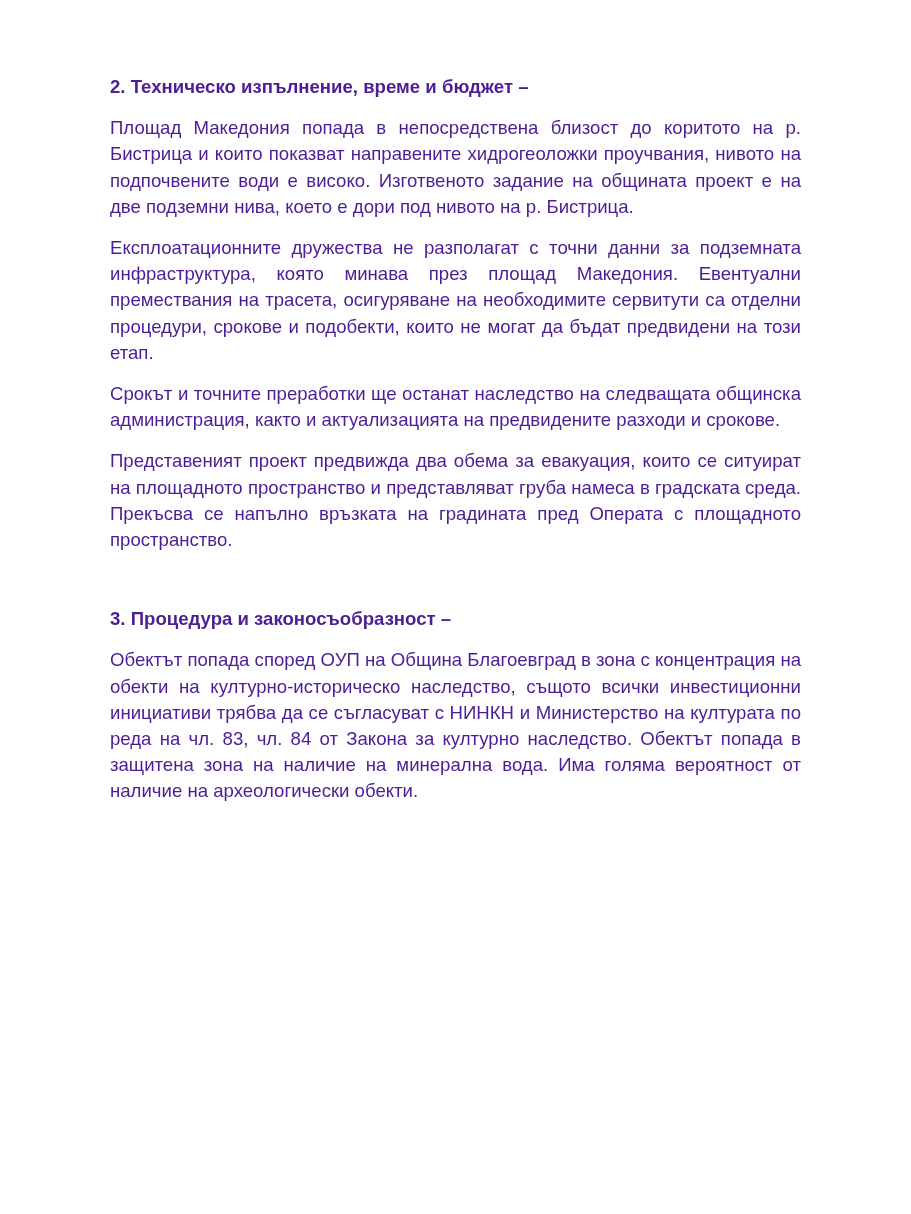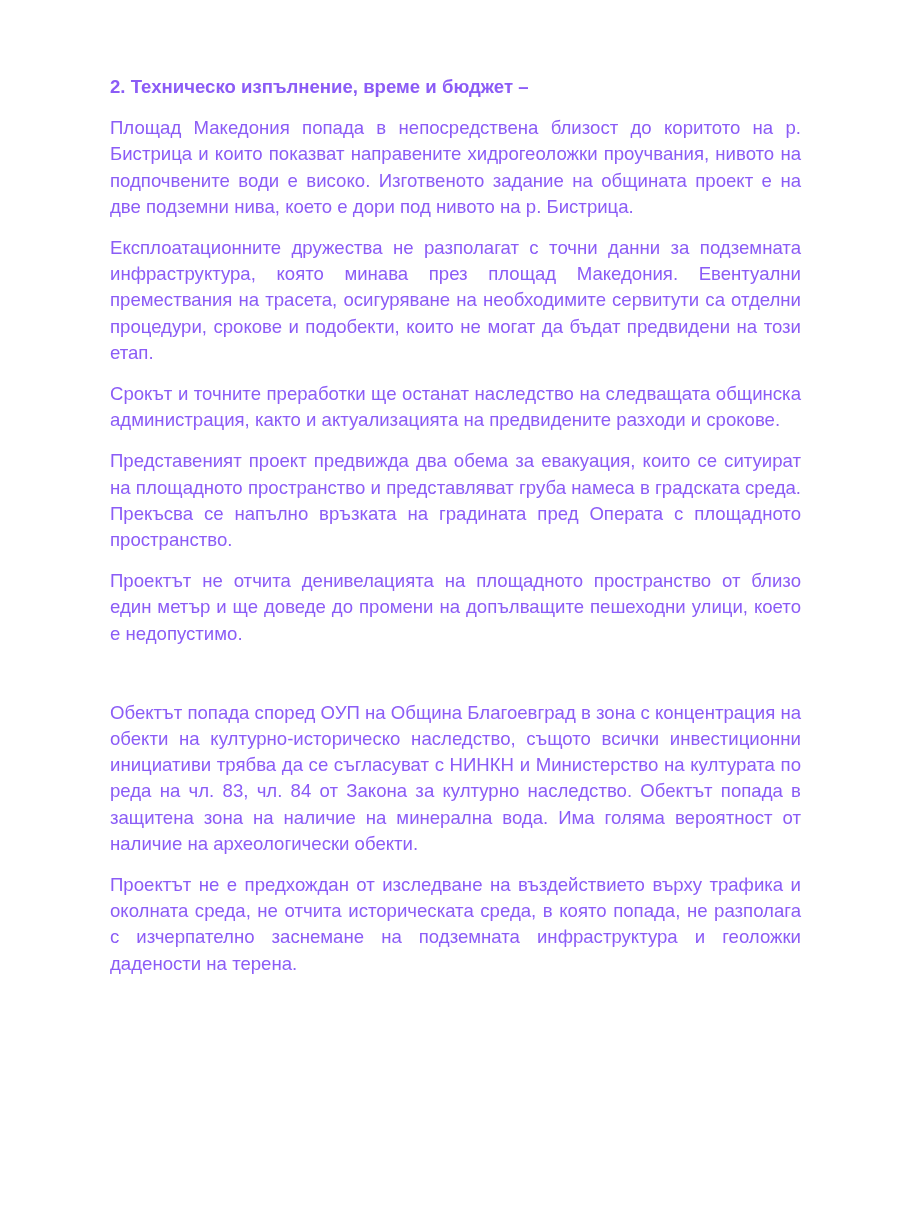--- a/index.html
+++ b/index.html
@@ -1,37 +1,36 @@
 <!DOCTYPE html>
 <html><head>
 <meta charset="utf-8">
 <style>
   html, body { margin: 0; padding: 0; background: #ffffff; }
   body { width: 911px; height: 1214px; position: relative; overflow: hidden; }
   .page {
     position: absolute; left: 110px; top: 74px; width: 691px;
     font-family: "Liberation Sans", sans-serif;
-    color: #8b5cf6;
+    color: #4c1d95;
     font-size: 18.6px;
     line-height: 26.2px;
   }
   .heading { font-weight: bold; margin: 0 0 15px 0; font-size: 18.6px; }
   .para { margin: 0 0 15px 0; text-align: justify; }
   .section-gap { height: 38px; }
 </style>
 </head>
 <body>
 
 <div class="page">
   <section>
     <p class="heading">2. Техническо изпълнение, време и бюджет –</p>
     <p class="para">Площад Македония попада в непосредствена близост до коритото на р. Бистрица и които показват направените хидрогеоложки проучвания, нивото на подпочвените води е високо. Изготвеното задание на общината проект е на две подземни нива, което е дори под нивото на р. Бистрица.</p>
     <p class="para">Експлоатационните дружества не разполагат с точни данни за подземната инфраструктура, която минава през площад Македония. Евентуални премествания на трасета, осигуряване на необходимите сервитути са отделни процедури, срокове и подобекти, които не могат да бъдат предвидени на този етап.</p>
     <p class="para">Срокът и точните преработки ще останат наследство на следващата общинска администрация, както и актуализацията на предвидените разходи и срокове.</p>
     <p class="para">Представеният проект предвижда два обема за евакуация, които се ситуират на площадното пространство и представляват груба намеса в градската среда. Прекъсва се напълно връзката на градината пред Операта с площадното пространство.</p>
-    <p class="para">Проектът не отчита денивелацията на площадното пространство от близо един метър и ще доведе до промени на допълващите пешеходни улици, което е недопустимо.</p>
   </section>
   <div class="section-gap"></div>
   <section>
+    <p class="heading">3. Процедура и законосъобразност –</p>
     <p class="para">Обектът попада според ОУП на Община Благоевград в зона с концентрация на обекти на културно-историческо наследство, същото всички инвестиционни инициативи трябва да се съгласуват с НИНКН и Министерство на културата по реда на чл. 83, чл. 84 от Закона за културно наследство. Обектът попада в защитена зона на наличие на минерална вода. Има голяма вероятност от наличие на археологически обекти.</p>
-    <p class="para">Проектът не е предхождан от изследване на въздействието върху трафика и околната среда, не отчита историческата среда, в която попада, не разполага с изчерпателно заснемане на подземната инфраструктура и геоложки дадености на терена.</p>
   </section>
 </div>
 
 </body></html>

